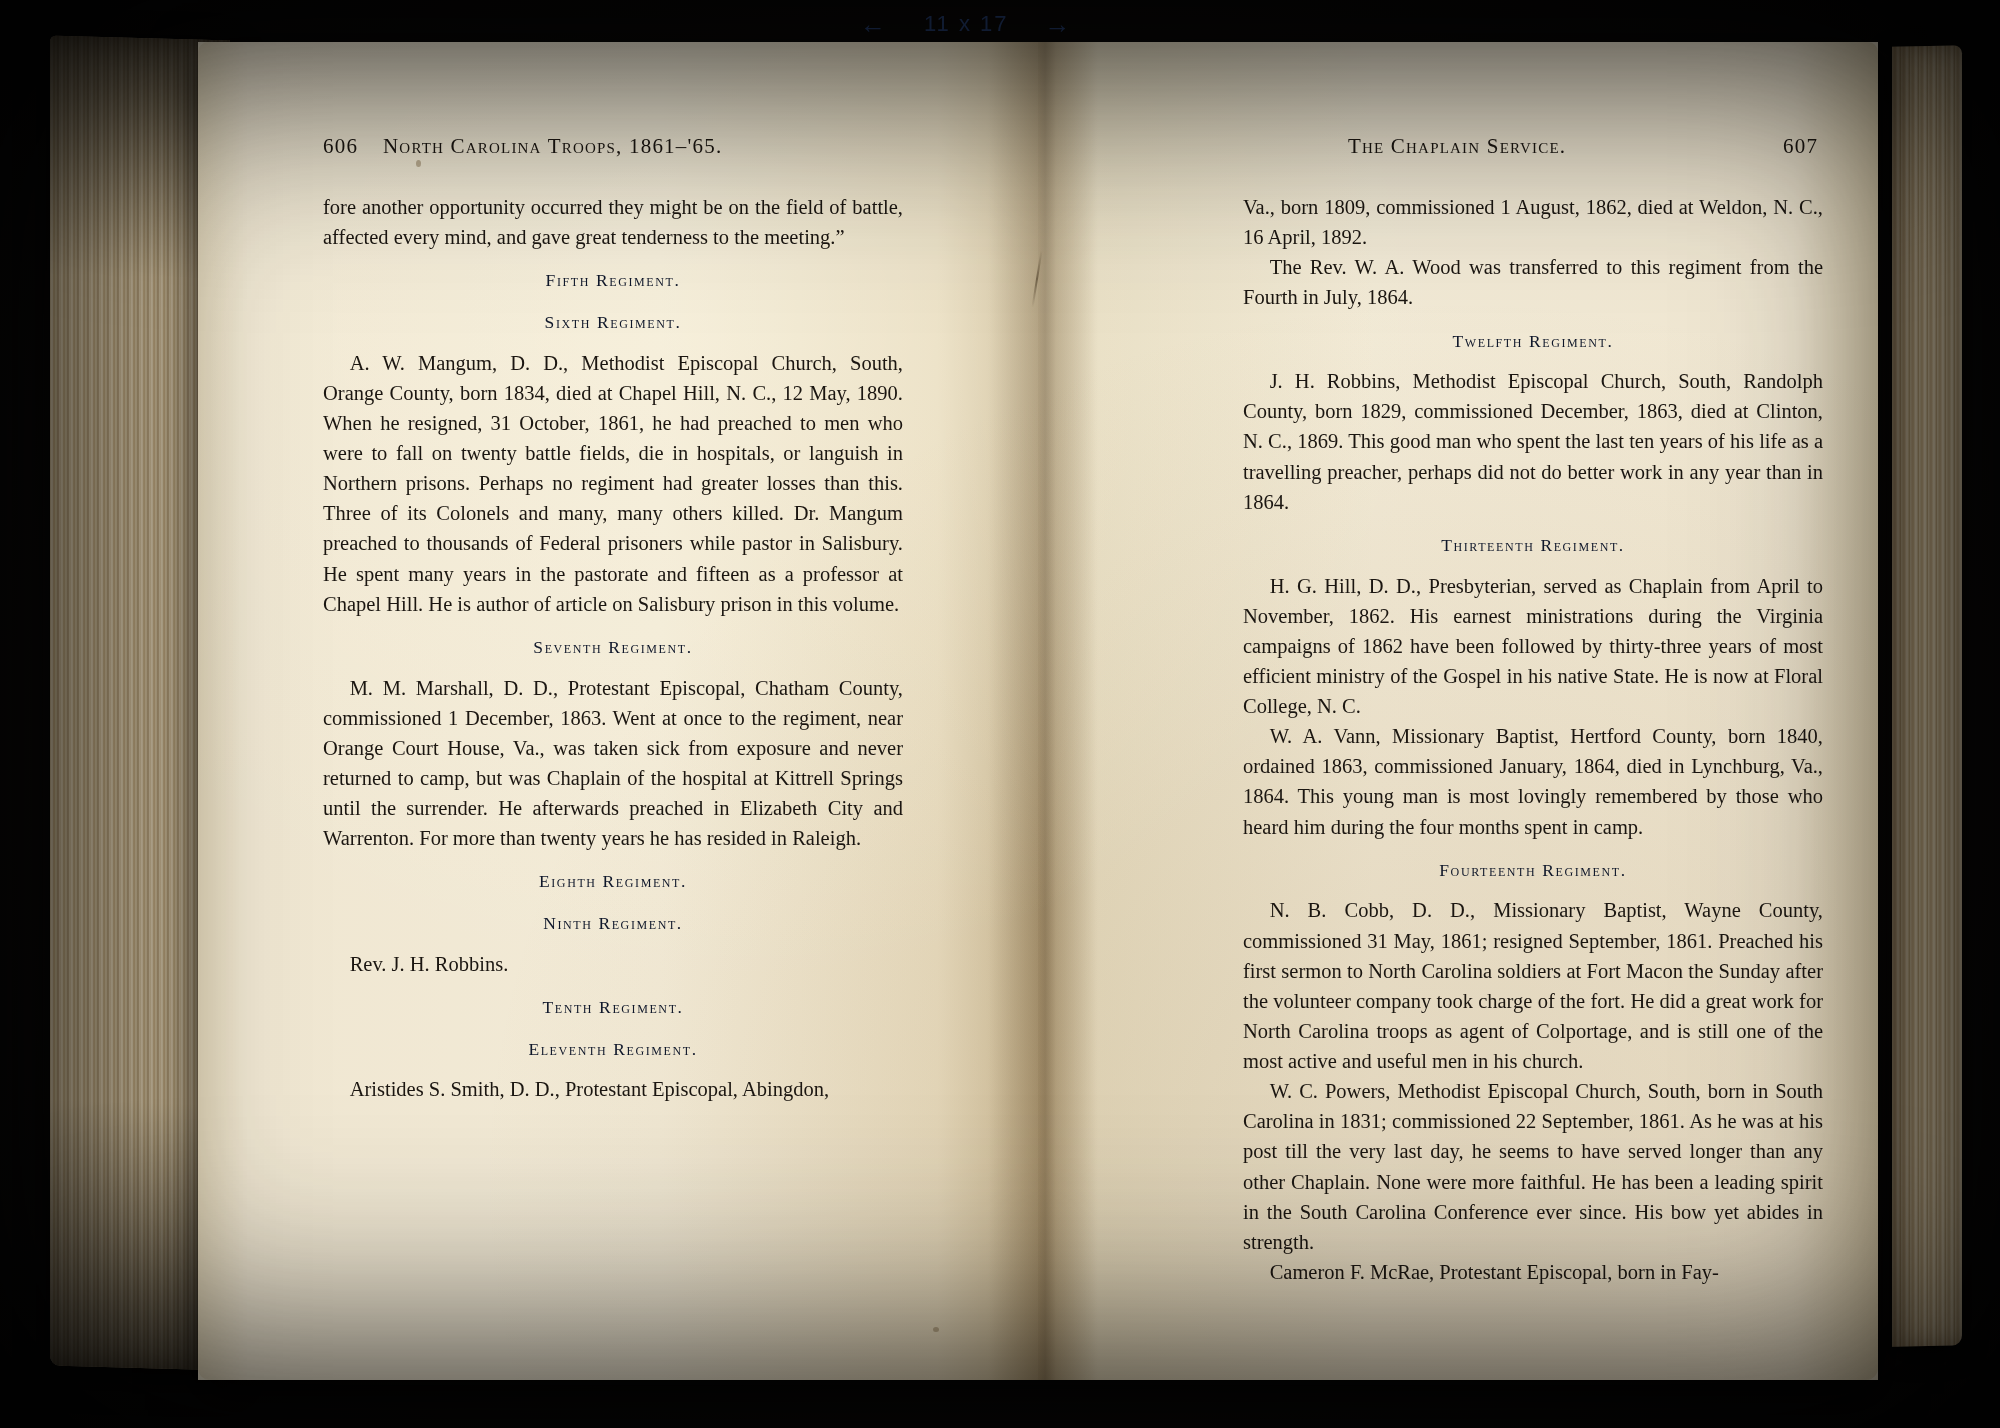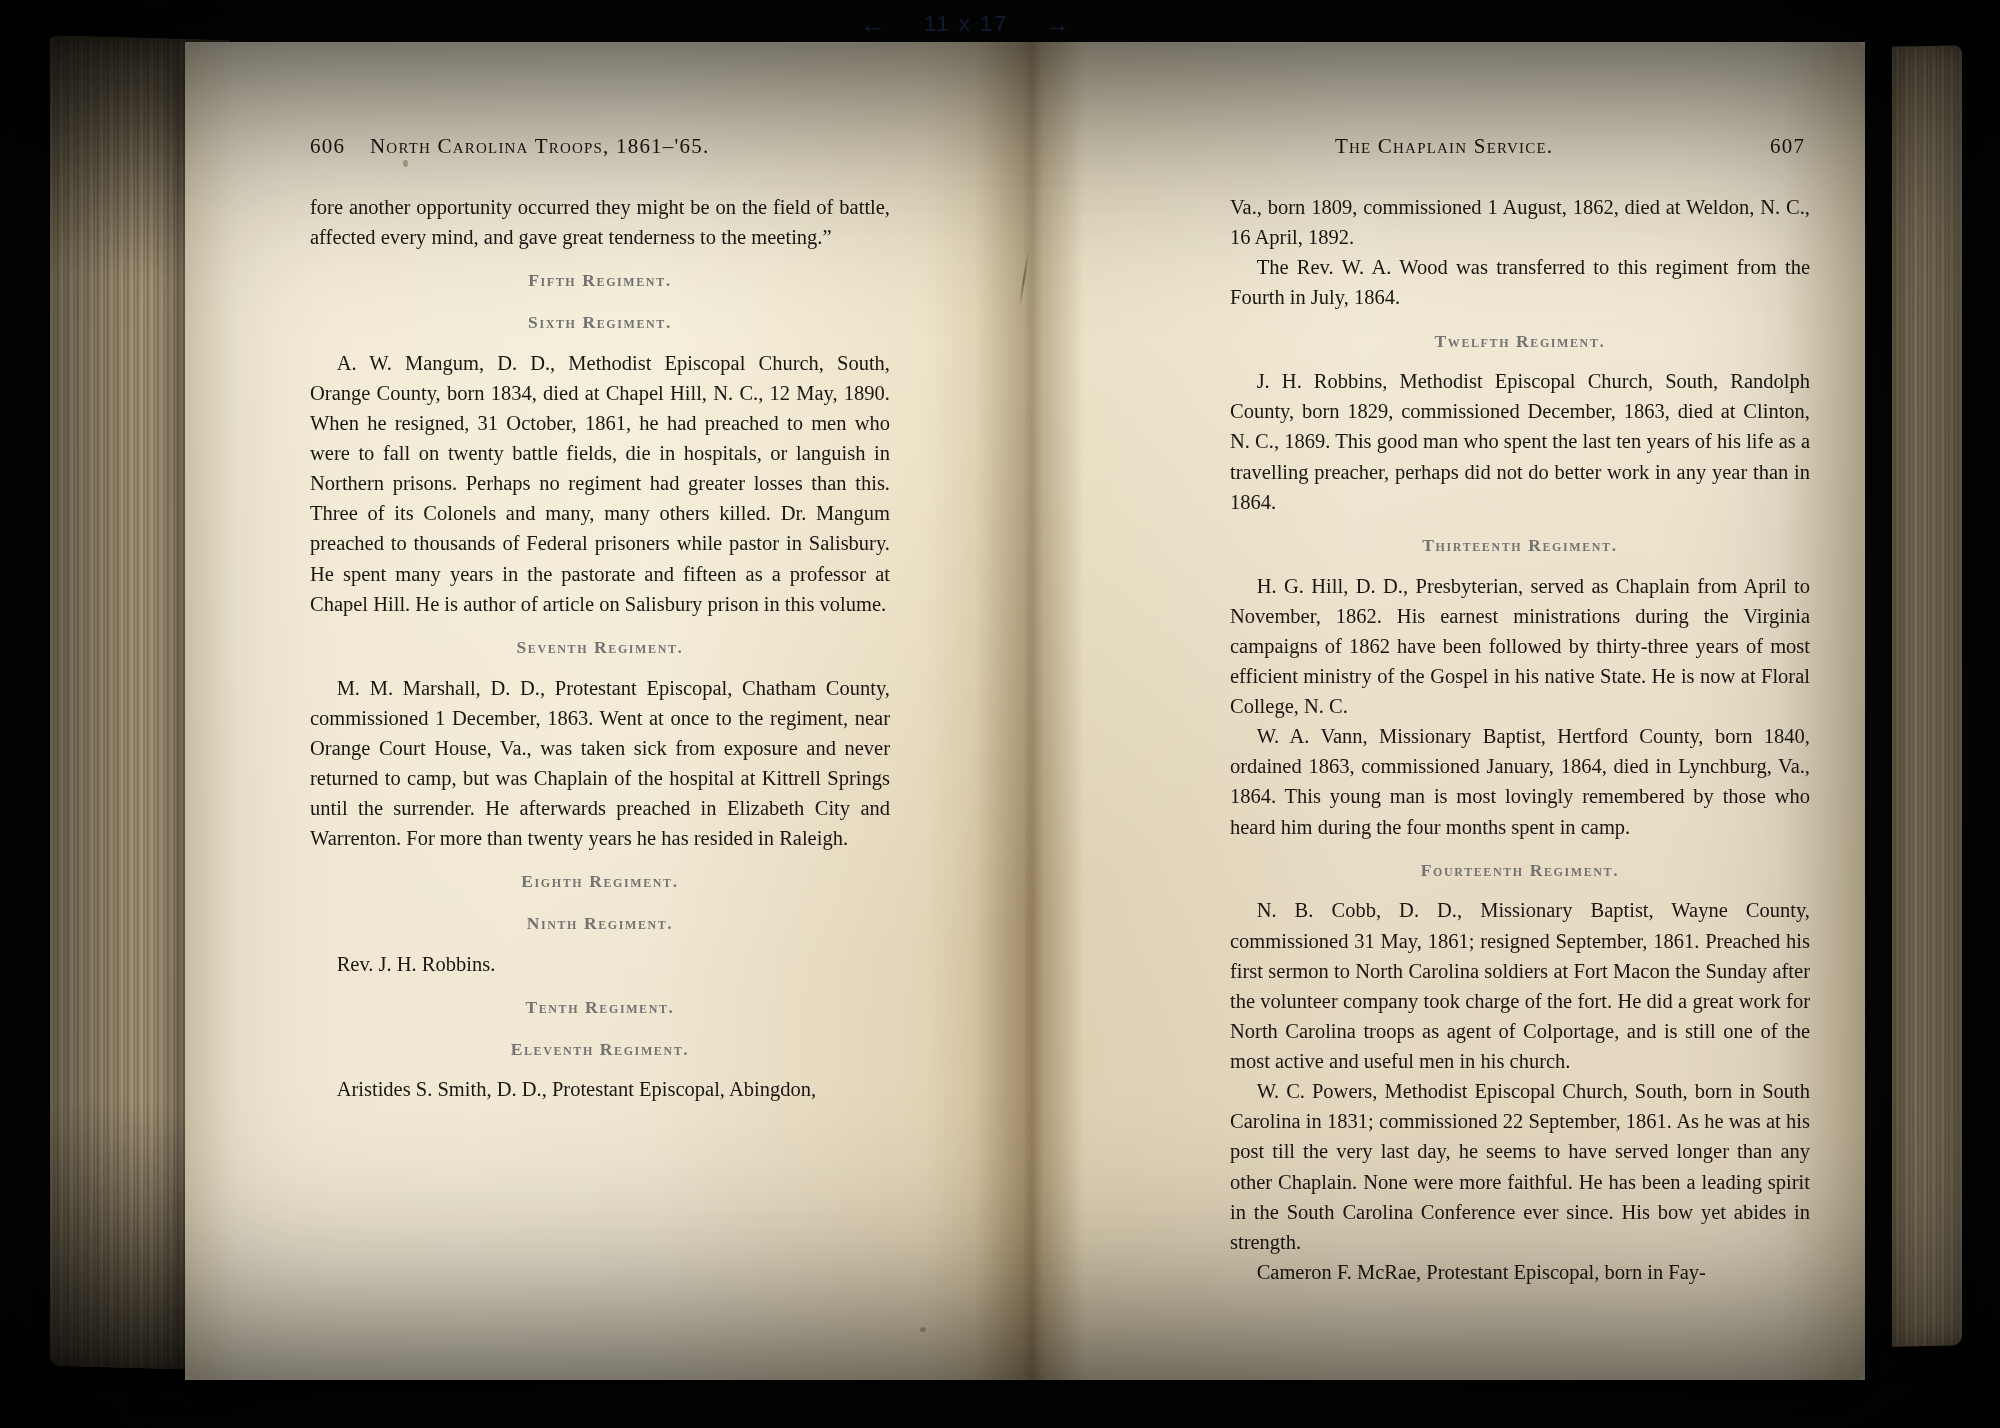--- a/index.html
+++ b/index.html
@@ -90,21 +90,21 @@
     border-radius: 0 8px 10px 0;
     transform: skewY(-1.2deg);
     box-shadow: inset 10px 0 26px rgba(60,40,20,.45),
                 0 8px 26px rgba(0,0,0,.7);
     opacity: .9;
   }
 
   
   .spread {
     position: absolute;
-    left: 145px;
+    left: 158px;
     top: 26px;
     width: 1680px;
     height: 1338px;
     background: #efe6cf;
     box-shadow: 0 14px 44px rgba(0,0,0,.8);
   }
   .page {
     position: absolute;
     top: 0;
     bottom: 0;
@@ -180,25 +180,25 @@
   p.body {
     margin: 0 0 0 0;
     text-indent: 1.3em;
   }
   p.body.noindent { text-indent: 0; }
   p.body + p.body { margin-top: 0; }
 
   h2.reghead {
     margin: 16px 0 12px 0;
     text-align: center;
-    font-weight: bold;
+    font-weight: normal;
     font-variant: small-caps;
     font-size: 17.5px;
     letter-spacing: 1.6px;
-    color: #737373;
+    color: #0f172a;
   }
 
   
   .speck {
     position: absolute;
     background: #8a7450;
     opacity: .5;
     border-radius: 50%;
   }
   .mark-pen {

